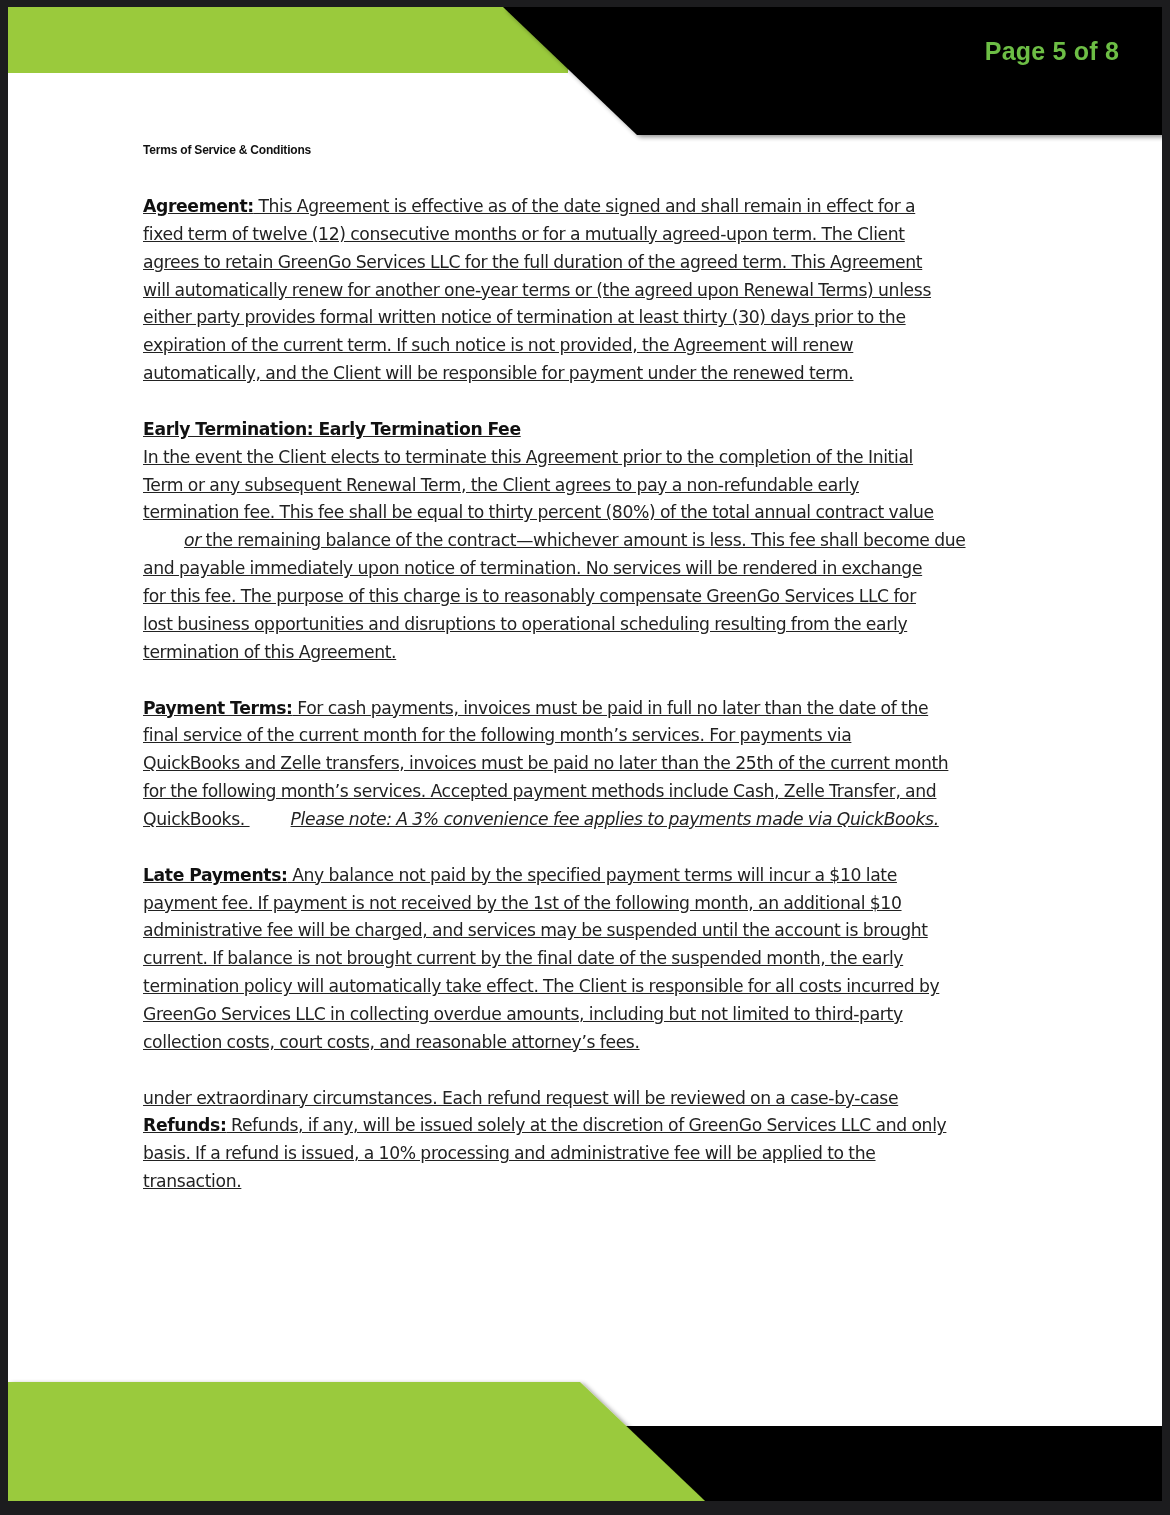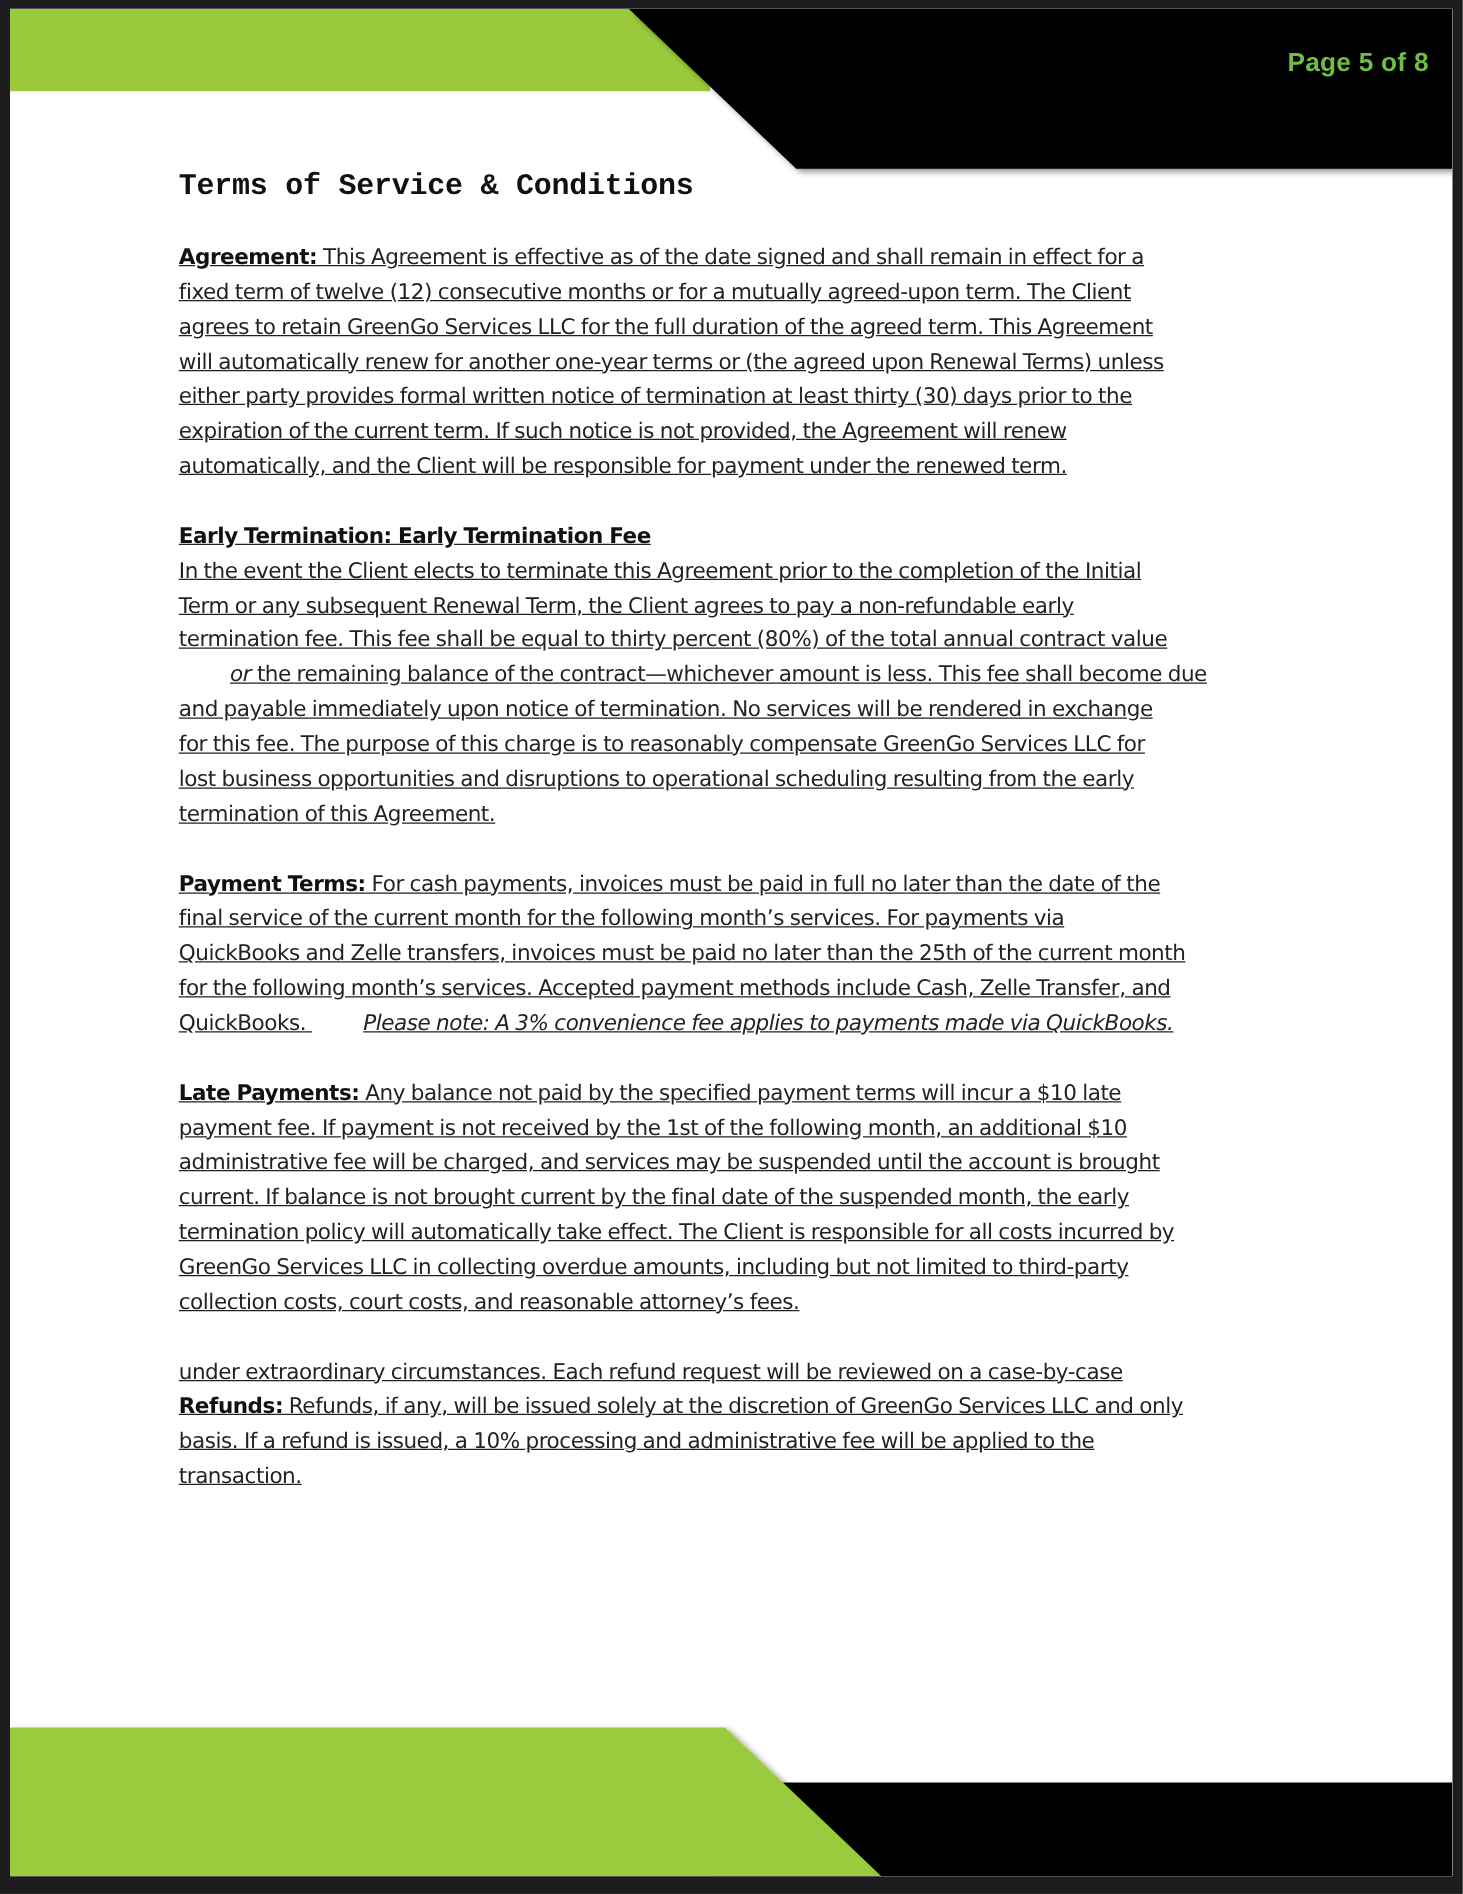--- a/index.html
+++ b/index.html
@@ -22,41 +22,41 @@
       background: #ffffff;
       overflow: hidden;
     }
     svg.deco {
       position: absolute;
       left: 0;
       top: 0;
     }
     .page-label {
       position: absolute;
-      right: 19px;
+      right: 43px;
       top: 29px;
       font-family: "Liberation Sans", sans-serif;
       font-weight: bold;
-      font-size: 21px;
+      font-size: 25px;
       line-height: 30px;
       color: #6dbe45;
       letter-spacing: 0.2px;
     }
     .content {
       position: absolute;
       left: 135px;
       top: 128px;
       width: 900px;
       font-family: "DejaVu Sans", sans-serif;
       color: #222222;
     }
     .title {
-      font-family: Liberation Mono, monospace;
+      font-family: Liberation Sans, sans-serif;
       font-weight: bold;
-      font-size: 24px;
+      font-size: 12px;
       line-height: 30px;
       color: #111111;
       margin: 0 0 28px 0;
       letter-spacing: -0.2px;
     }
     .section {
       margin: 0 0 28px 0;
     }
     .line {
       font-size: 17.2px;

